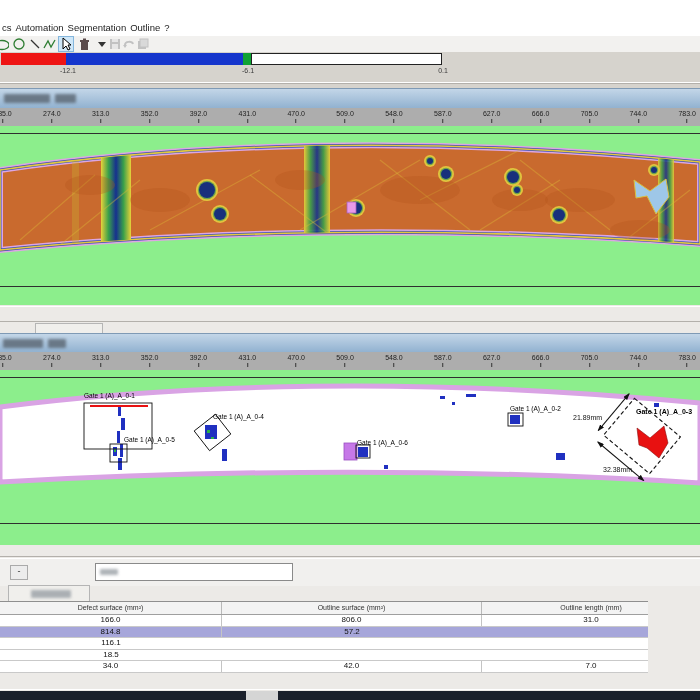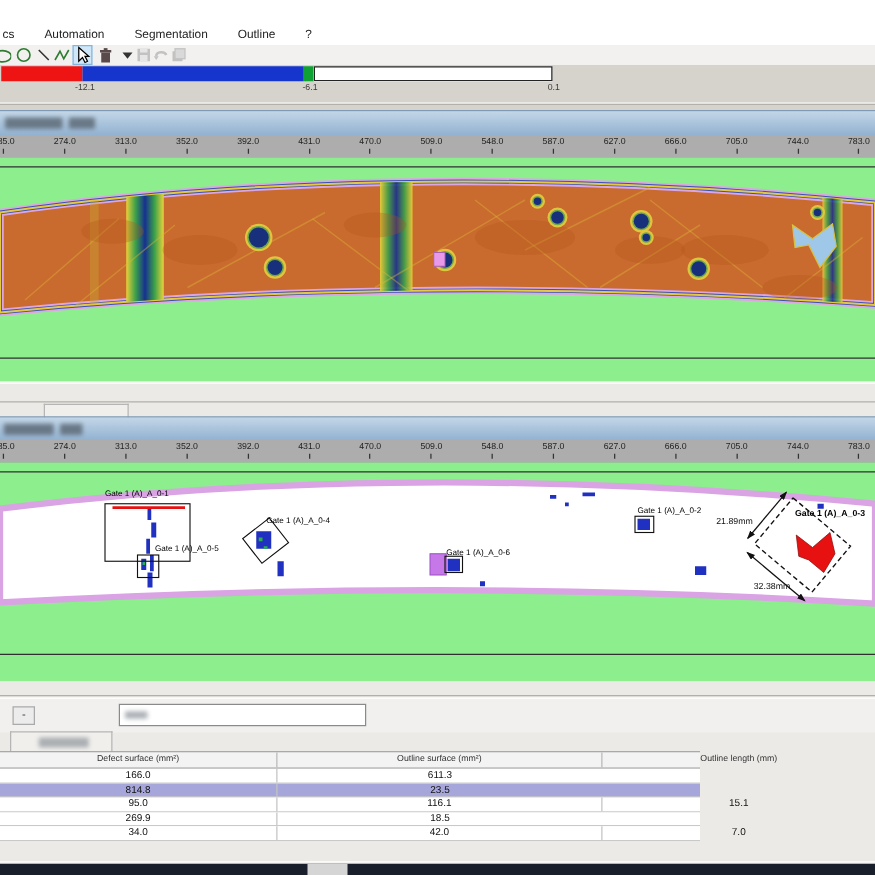--- a/index.html
+++ b/index.html
@@ -1,21 +1,21 @@
 <!DOCTYPE html>
 <html><head>
 <meta charset="utf-8">
 <style>
   html,body{margin:0;padding:0;background:#fff;}
   #app{position:relative;width:700px;height:700px;overflow:hidden;
        font-family:"Liberation Sans","DejaVu Sans",sans-serif;background:#eceae7;}
   .abs{position:absolute;}
   
   #menubar{left:0;top:0;width:700px;height:36px;background:#ffffff;border-bottom:1px solid #e2e2e2;}
-  #menu-items{position:absolute;left:2px;bottom:3px;display:flex;gap:24px;font-size:9.5px;color:#222;}
+  #menu-items{position:absolute;left:2px;bottom:3px;display:flex;gap:4px;font-size:9.5px;color:#222;}
   .menu-item{cursor:default;}
   
   #toolbar{left:0;top:36px;width:700px;height:16px;background:#f2f1ef;}
   .tool{position:absolute;top:1px;width:14px;height:14px;}
   .tool.sel{background:#cfe7f8;border:1px solid #84b6dc;top:0;}
   
   #colorbar-area{left:0;top:52px;width:700px;height:36px;background:#d6d3cd;}
   #colorbar-strip{position:absolute;left:1px;top:1px;height:12px;display:flex;}
   .cseg{display:block;height:12px;}
   .cbl{position:absolute;top:15px;transform:translateX(-50%);font-size:7px;color:#3a3a3a;}
@@ -37,21 +37,21 @@
   .measure-label{position:absolute;font-size:7px;color:#111;white-space:nowrap;}
   
   .tabstub{position:absolute;background:#f0efec;border:1px solid #b5b5b5;border-bottom:none;}
   
   #btoolbar{left:0;top:558px;width:700px;height:27px;background:#f1f0ee;border-top:1px solid #ffffff;}
   #collapse-btn{position:absolute;left:10px;top:6px;width:16px;height:13px;background:#ececec;border:1px solid #aaa;
                 font-size:9px;line-height:11px;text-align:center;color:#333;}
   #mini-input{position:absolute;left:95px;top:4px;width:196px;height:16px;background:#fff;border:1px solid #8a8a8a;}
   
   #tab2{left:8px;top:585px;width:80px;height:16px;}
-  #datatable{left:0;top:601px;width:560px;background:#fff;border-top:1px solid #8f8f8f;}
+  #datatable{left:0;top:601px;width:648px;background:#fff;border-top:1px solid #8f8f8f;}
   #table-head{display:grid;grid-template-columns:222px 260px 218px;height:12px;background:#f3f3f3;border-bottom:1px solid #9f9f9f;}
   .th{font-size:7px;line-height:12px;text-align:center;color:#333;border-right:1px solid #b9b9b9;overflow:hidden;}
   .th:last-child{border-right:none;}
   .trow{display:grid;grid-template-columns:222px 260px 218px;height:10.5px;border-bottom:1px solid #cscsc;}
   .trow{border-bottom:1px solid #c9c9c9;background:#fff;}
   .trow.selected{background:#a6a6da;}
   .tcell{text-align:center;font-size:8px;line-height:10px;color:#111;border-right:1px solid #c4c4c4;overflow:hidden;}
   .tcell:last-child{border-right:none;}
   
   #taskbar{left:0;top:691px;width:700px;height:9px;background:#1a202b;}
@@ -425,33 +425,31 @@
   </div>
   <div class="abs" id="datatable">
     <div id="table-head">
       <div class="th">Defect surface (mm²)</div>
       <div class="th">Outline surface (mm²)</div>
       <div class="th">Outline length (mm)</div>
     </div>
     <div id="table-body">
         <div class="trow">
           <div class="tcell">166.0</div>
-          <div class="tcell">611.3</div>
+          <div class="tcell">806.0</div>
+          <div class="tcell">31.0</div>
         </div>
         <div class="trow selected">
           <div class="tcell">814.8</div>
-          <div class="tcell">23.5</div>
+          <div class="tcell">57.2</div>
         </div>
         <div class="trow">
-          <div class="tcell">95.0</div>
           <div class="tcell">116.1</div>
-          <div class="tcell">15.1</div>
         </div>
         <div class="trow">
-          <div class="tcell">269.9</div>
           <div class="tcell">18.5</div>
         </div>
         <div class="trow">
           <div class="tcell">34.0</div>
           <div class="tcell">42.0</div>
           <div class="tcell">7.0</div>
         </div>
       </div>
   </div>
 

